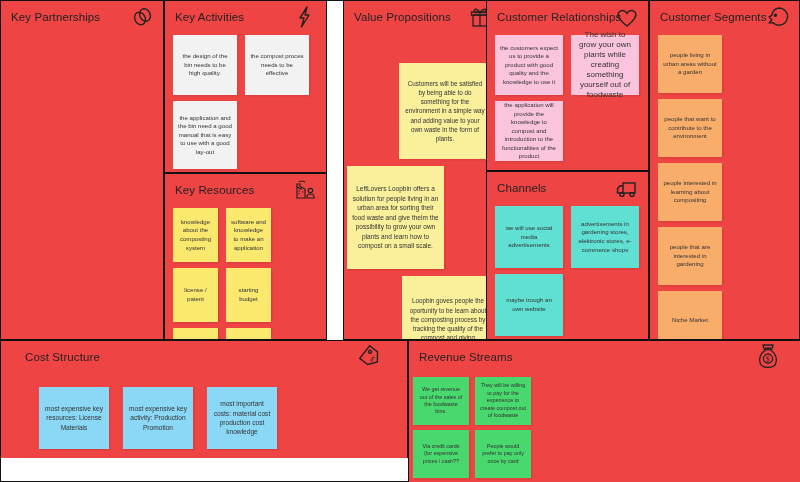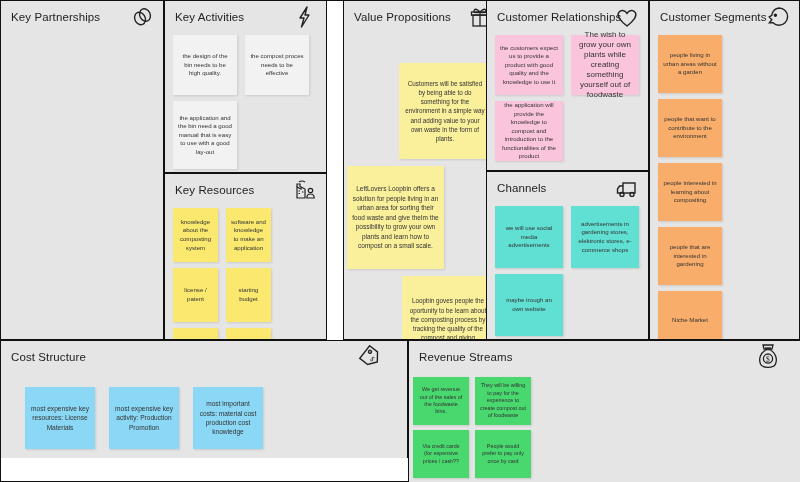--- a/index.html
+++ b/index.html
@@ -13,21 +13,21 @@
   #canvas{
     position:relative;
     width:800px;height:482px;
     box-sizing:border-box;
     border:1px solid #111;
   }
   .panel{
     position:absolute;
     box-sizing:border-box;
     border:1px solid #111;
-    background:#e5e5e5;
+    background:#ef4444;
     overflow:hidden;
   }
   .panel-head{
     position:relative;
     height:32px;
     padding:9px 10px 0 10px;
     box-sizing:border-box;
   }
   .panel-title{
     font-size:11.5px;
@@ -78,21 +78,21 @@
   .c-green{background:#49d86e;}
 
   
   #p-partnerships{left:0;top:0;width:163px;height:339px;border-left:none;border-top:none;}
   #p-activities  {left:163px;top:0;width:163px;height:172px;border-top:none;}
   #p-resources   {left:163px;top:172px;width:163px;height:167px;}
   #p-value       {left:326px;top:0;width:159px;height:339px;border-top:none;margin-left:16px;}
   #p-relations   {left:485px;top:0;width:163px;height:170px;border-top:none;}
   #p-channels    {left:485px;top:170px;width:163px;height:169px;}
   #p-segments    {left:648px;top:0;width:150px;height:339px;border-top:none;border-right:none;}
-  #p-cost        {left:0;top:339px;width:407px;height:118px;border-left:none;border-bottom:none;}
+  #p-cost        {left:0;top:339px;width:407px;height:118px;border-left:none;border-bottom:none;padding-left:14px;}
   #p-revenue     {left:407px;top:339px;width:392px;height:142px;border-right:none;border-bottom:none;}
 
   
   #p-partnerships .note{width:64px;height:60px;}
   #p-partnerships .note.n-school{font-size:9.5px;}
   #p-activities .note{width:64px;height:60px;}
   #p-activities .note.n-wide{width:64px;height:68px;}
   #p-resources .note{width:45px;height:54px;}
   #p-value .notes{padding:2px 6px;display:block;}
   #p-value .note{position:absolute;display:flex;}

